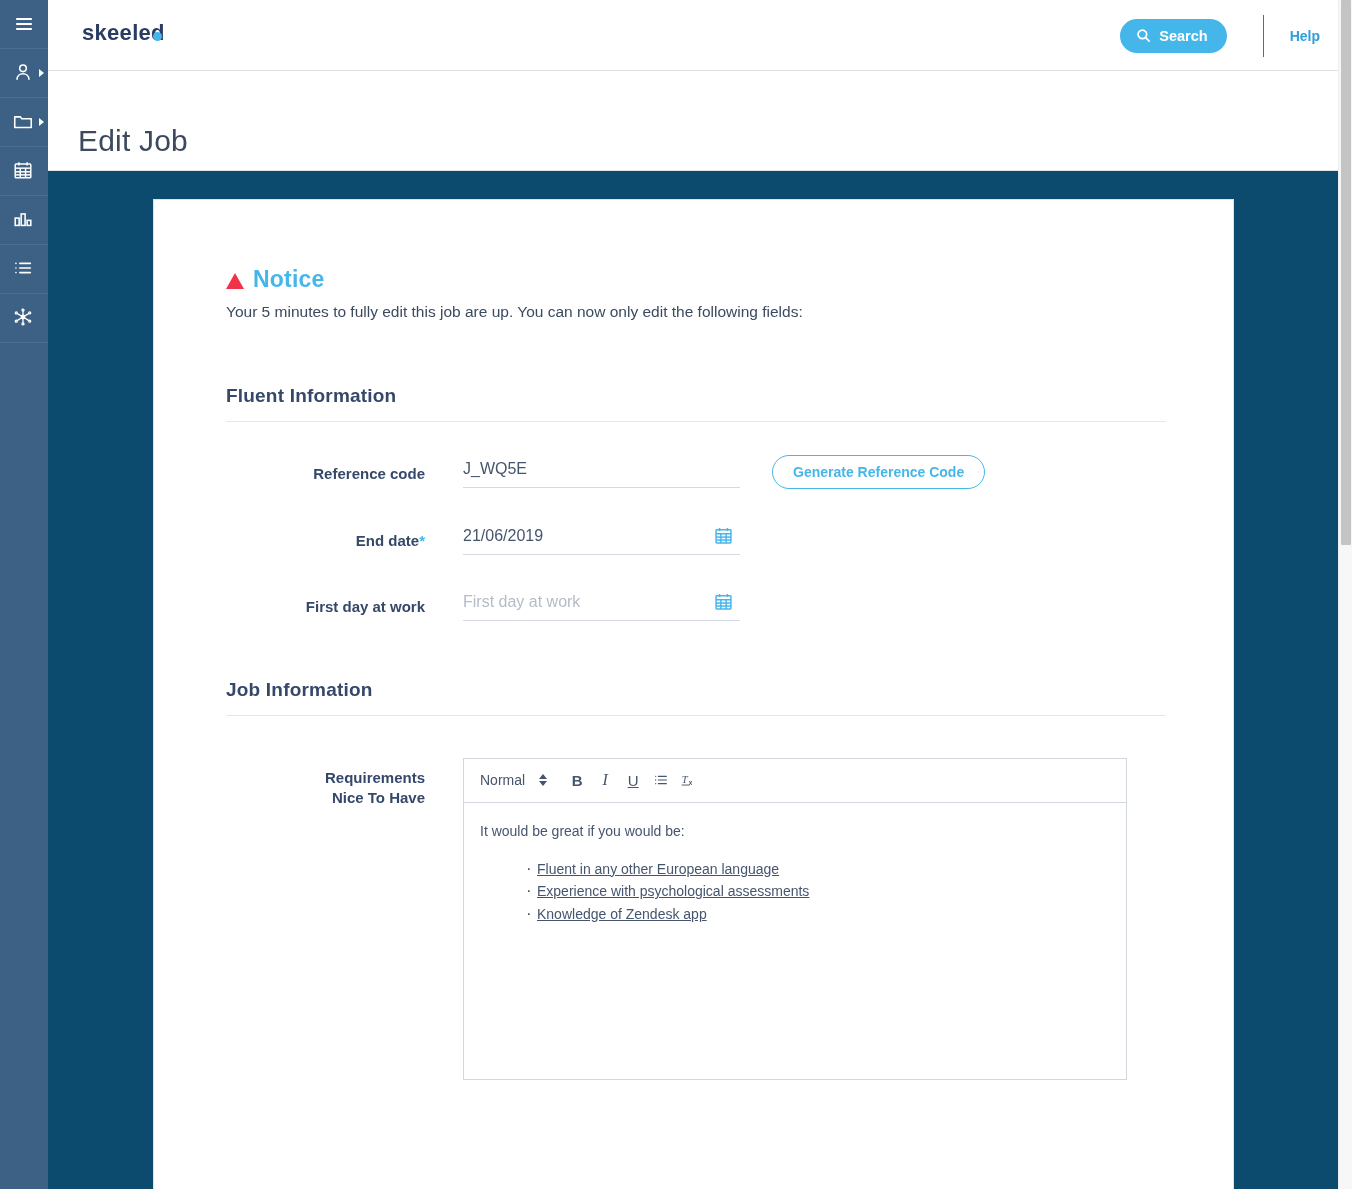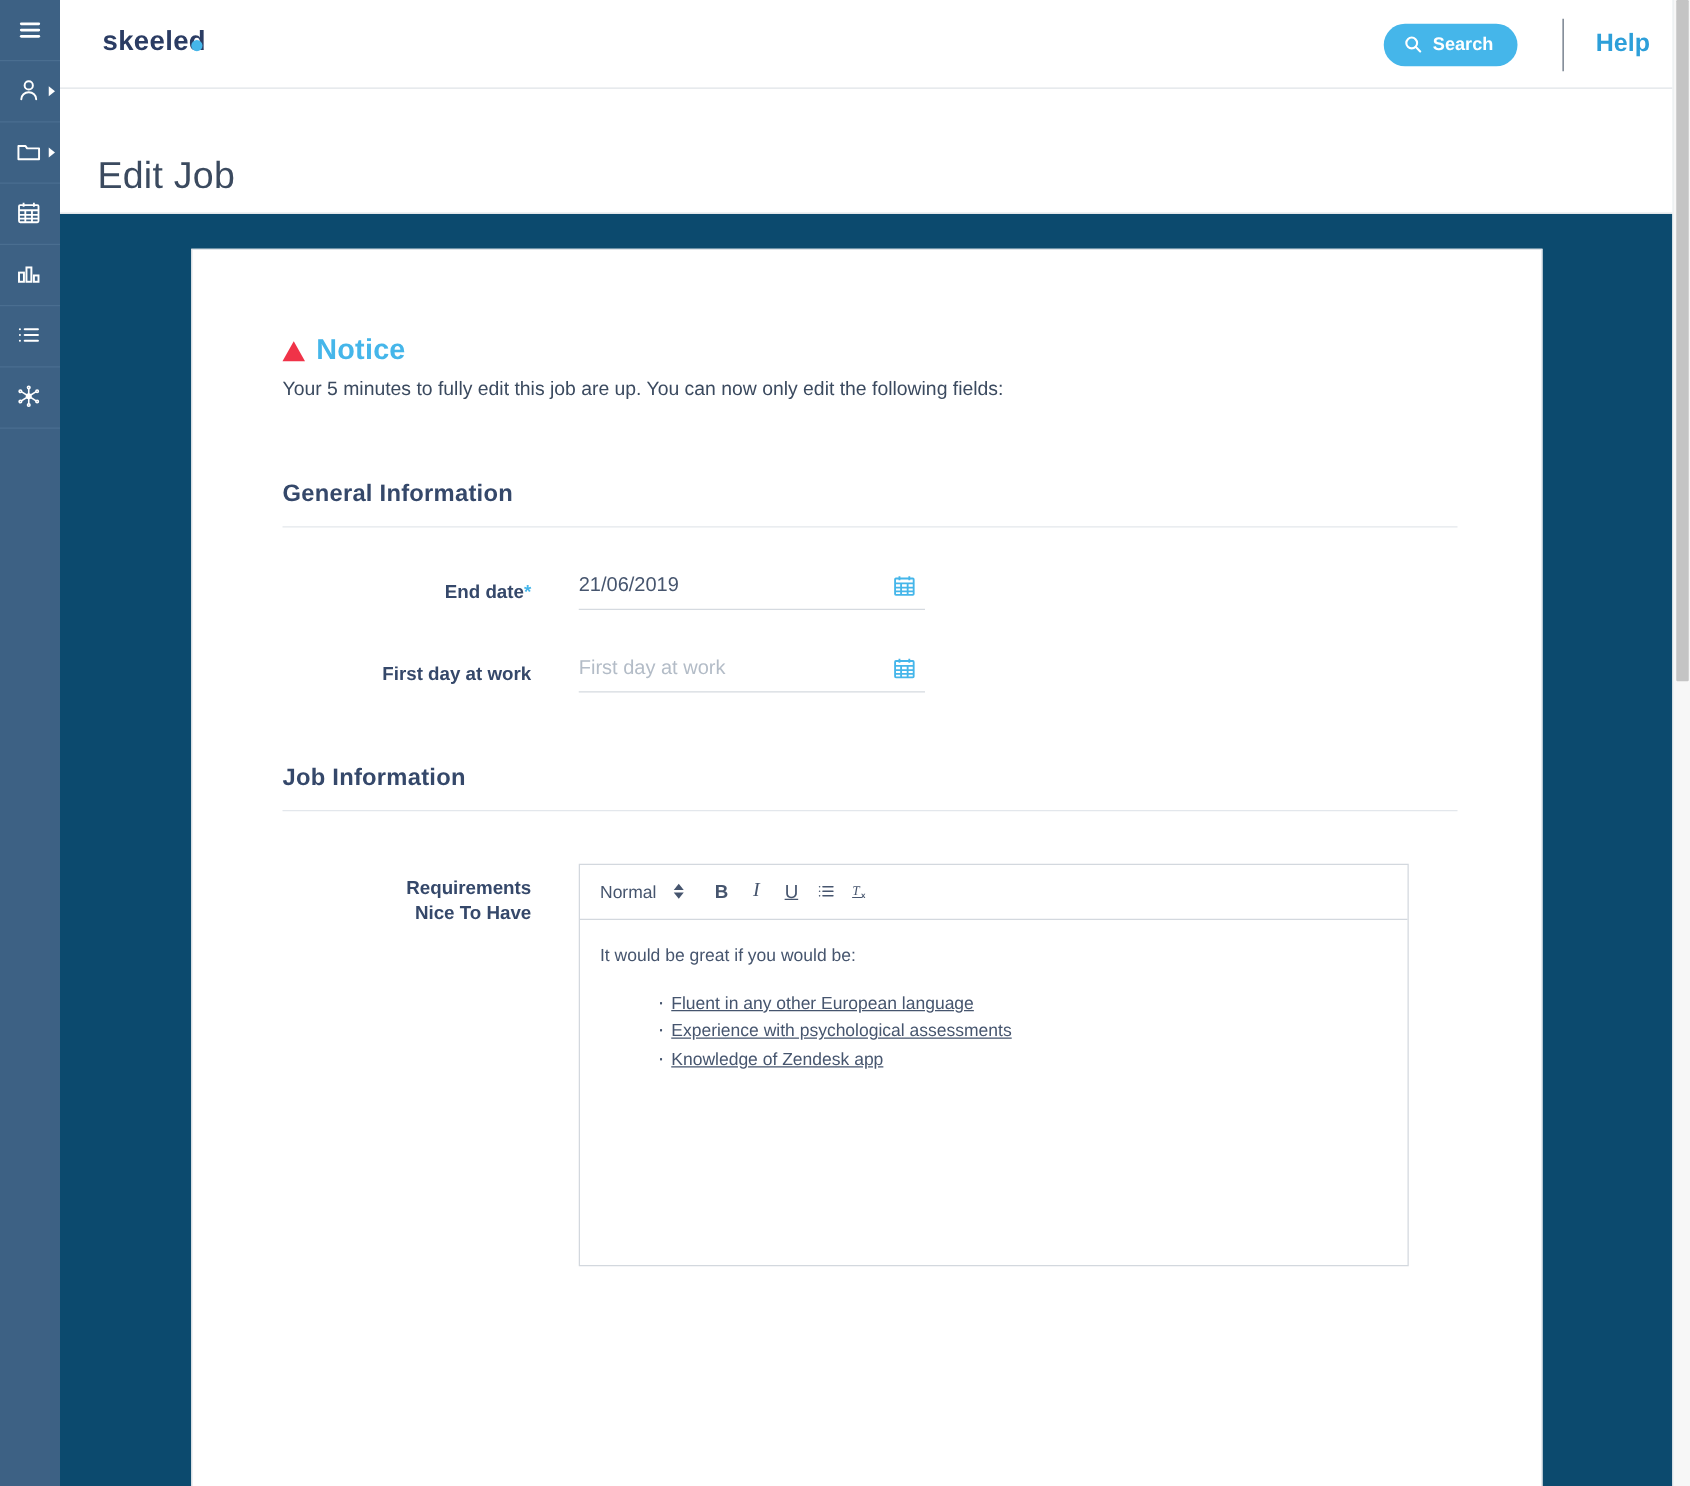--- a/index.html
+++ b/index.html
@@ -109,21 +109,21 @@
   }
   #search-button svg { display: block; }
   #header-divider {
     width: 1px;
     height: 42px;
     background: #5f6b7a;
     margin: 0 26px 0 36px;
   }
   #help-link {
     color: #2d9fd9;
-    font-size: 20px;
+    font-size: 14px;
     font-weight: 700;
     text-decoration: none;
     cursor: pointer;
   }
 
   
   #page-title-band {
     position: absolute;
     left: 48px; top: 71px;
     width: 1290px; height: 100px;
@@ -493,22 +493,29 @@
       <div id="card-inner">
 
         <div id="notice-block">
           <div id="notice-head">
             <span id="notice-warning-icon"></span>
             <span id="notice-title">Notice</span>
           </div>
           <div id="notice-text">Your 5 minutes to fully edit this job are up. You can now only edit the following fields:</div>
         </div>
 
-        <h2 class="section-heading">General Information</h2>
-
+        <h2 class="section-heading">Fluent Information</h2>
+
+        <div class="form-row">
+          <div class="field-label">Reference code</div>
+          <div class="field-wrap">
+            <input class="underline-input" type="text" value="J_WQ5E" style="">
+          </div>
+          <button id="generate-ref-button">Generate Reference Code</button>
+        </div>
 
         <div class="form-row">
           <div class="field-label">
             <span>End date</span><span class="req-star">*</span>
           </div>
           <div class="field-wrap">
             <input class="underline-input with-icon" type="text" value="21/06/2019" style="">
             <span class="cal-icon">
               <svg viewBox="0 0 24 24" width="21" height="21" fill="none" stroke="#45b6ea" stroke-width="1.7">
                 <rect x="3.5" y="5.5" width="17" height="15" rx="0.8"></rect>

